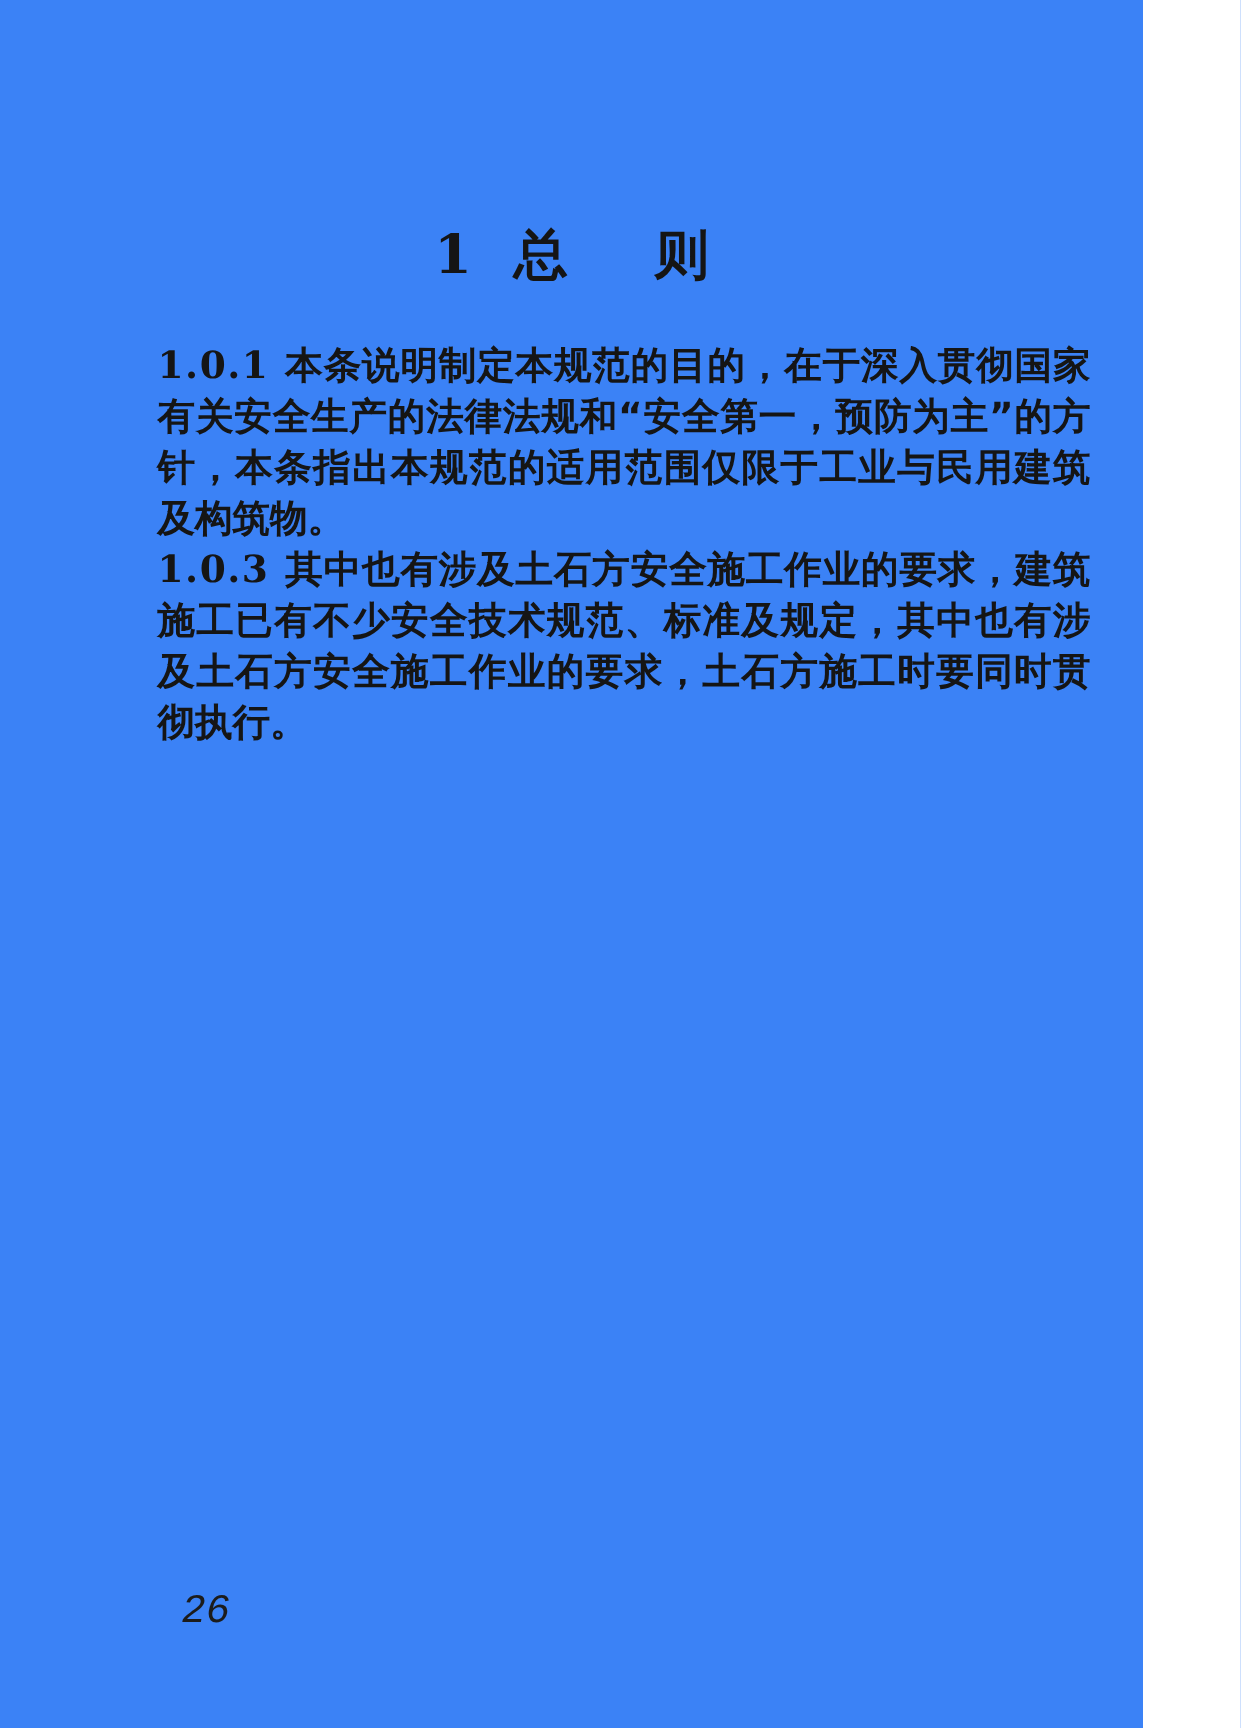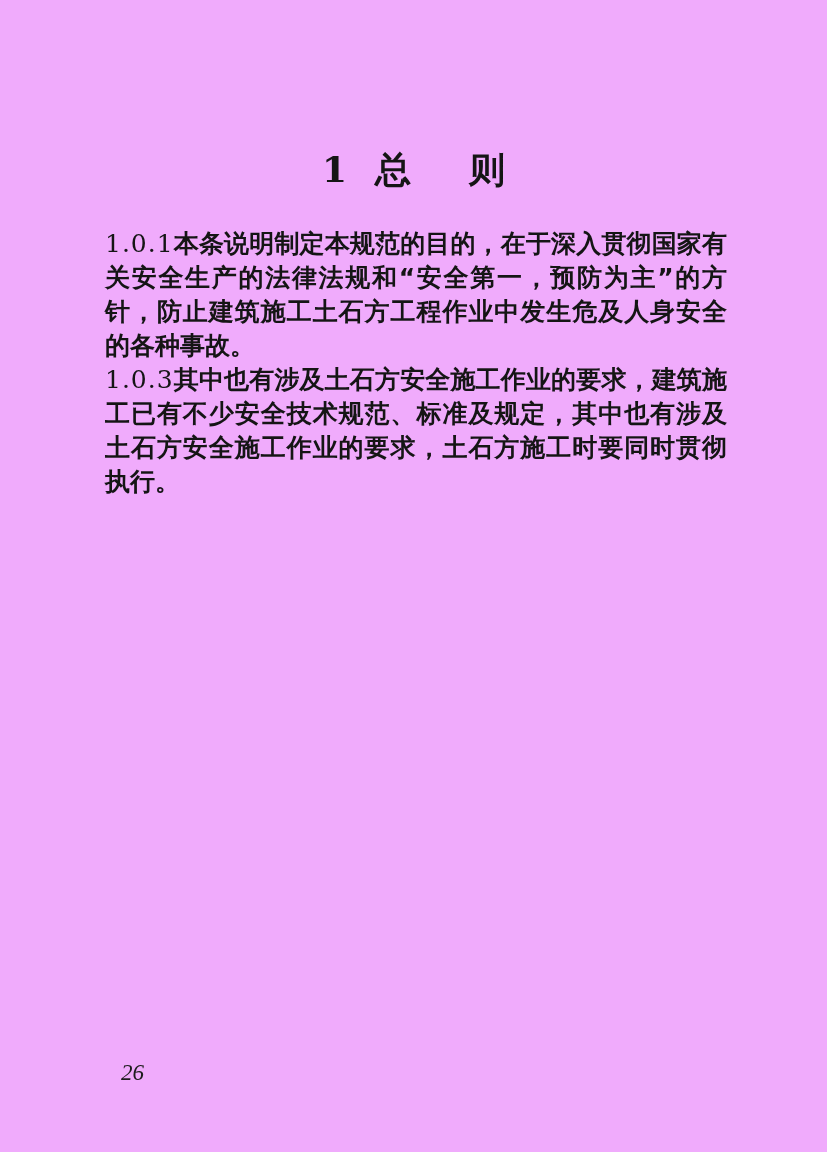--- a/index.html
+++ b/index.html
@@ -2,23 +2,23 @@
 <html lang="zh"><head>
 <meta charset="utf-8">
 <style>
   html, body {
     margin: 0;
     padding: 0;
     background: #ffffff;
   }
   .page {
     position: relative;
-    width: 827px;
+    width: 762px;
     height: 1152px;
-    background: #f0abfc;
+    background: #3b82f6;
     color: #151515;
     font-family: "DejaVu Sans", sans-serif;
     overflow: hidden;
   }
   
   .doc-title {
     position: absolute;
     top: 146px;
     left: 0;
     width: 100%;
@@ -46,44 +46,44 @@
     font-weight: bold;
     text-align: justify;
     text-justify: inter-character;
   }
   .body-text p {
     margin: 0;
     padding: 0;
   }
   .para-num {
     font-family: "DejaVu Serif", "Liberation Serif", serif;
-    font-weight: normal;
+    font-weight: bold;
     letter-spacing: 1px;
-    margin-right: 0;
+    margin-right: 10px;
   }
   
   .page-number {
     position: absolute;
     left: 121px;
     top: 1060px;
-    font-family: Liberation Serif, serif;
+    font-family: Liberation Mono, monospace;
     font-style: italic;
-    font-size: 23px;
+    font-size: 27px;
     color: #1c1c1c;
   }
 </style>
 </head>
 <body>
 
 <div class="page">
 
   <div class="doc-title">
     <span class="t-num">1</span><span class="t-c1">总</span><span class="t-c2">则</span>
   </div>
 
   <div class="body-text">
-    <p><span class="para-num">1.0.1</span><span>本条说明制定本规范的目的，在于深入贯彻国家有关安全生产的法律法规和“安全第一，预防为主”的方针，防止建筑施工土石方工程作业中发生危及人身安全的各种事故。</span></p>
+    <p><span class="para-num">1.0.1</span><span>本条说明制定本规范的目的，在于深入贯彻国家有关安全生产的法律法规和“安全第一，预防为主”的方针，本条指出本规范的适用范围仅限于工业与民用建筑及构筑物。</span></p>
     <p><span class="para-num">1.0.3</span><span>其中也有涉及土石方安全施工作业的要求，建筑施工已有不少安全技术规范、标准及规定，其中也有涉及土石方安全施工作业的要求，土石方施工时要同时贯彻执行。</span></p>
   </div>
 
   <div class="page-number">26</div>
 
 </div>
 
 </body></html>

